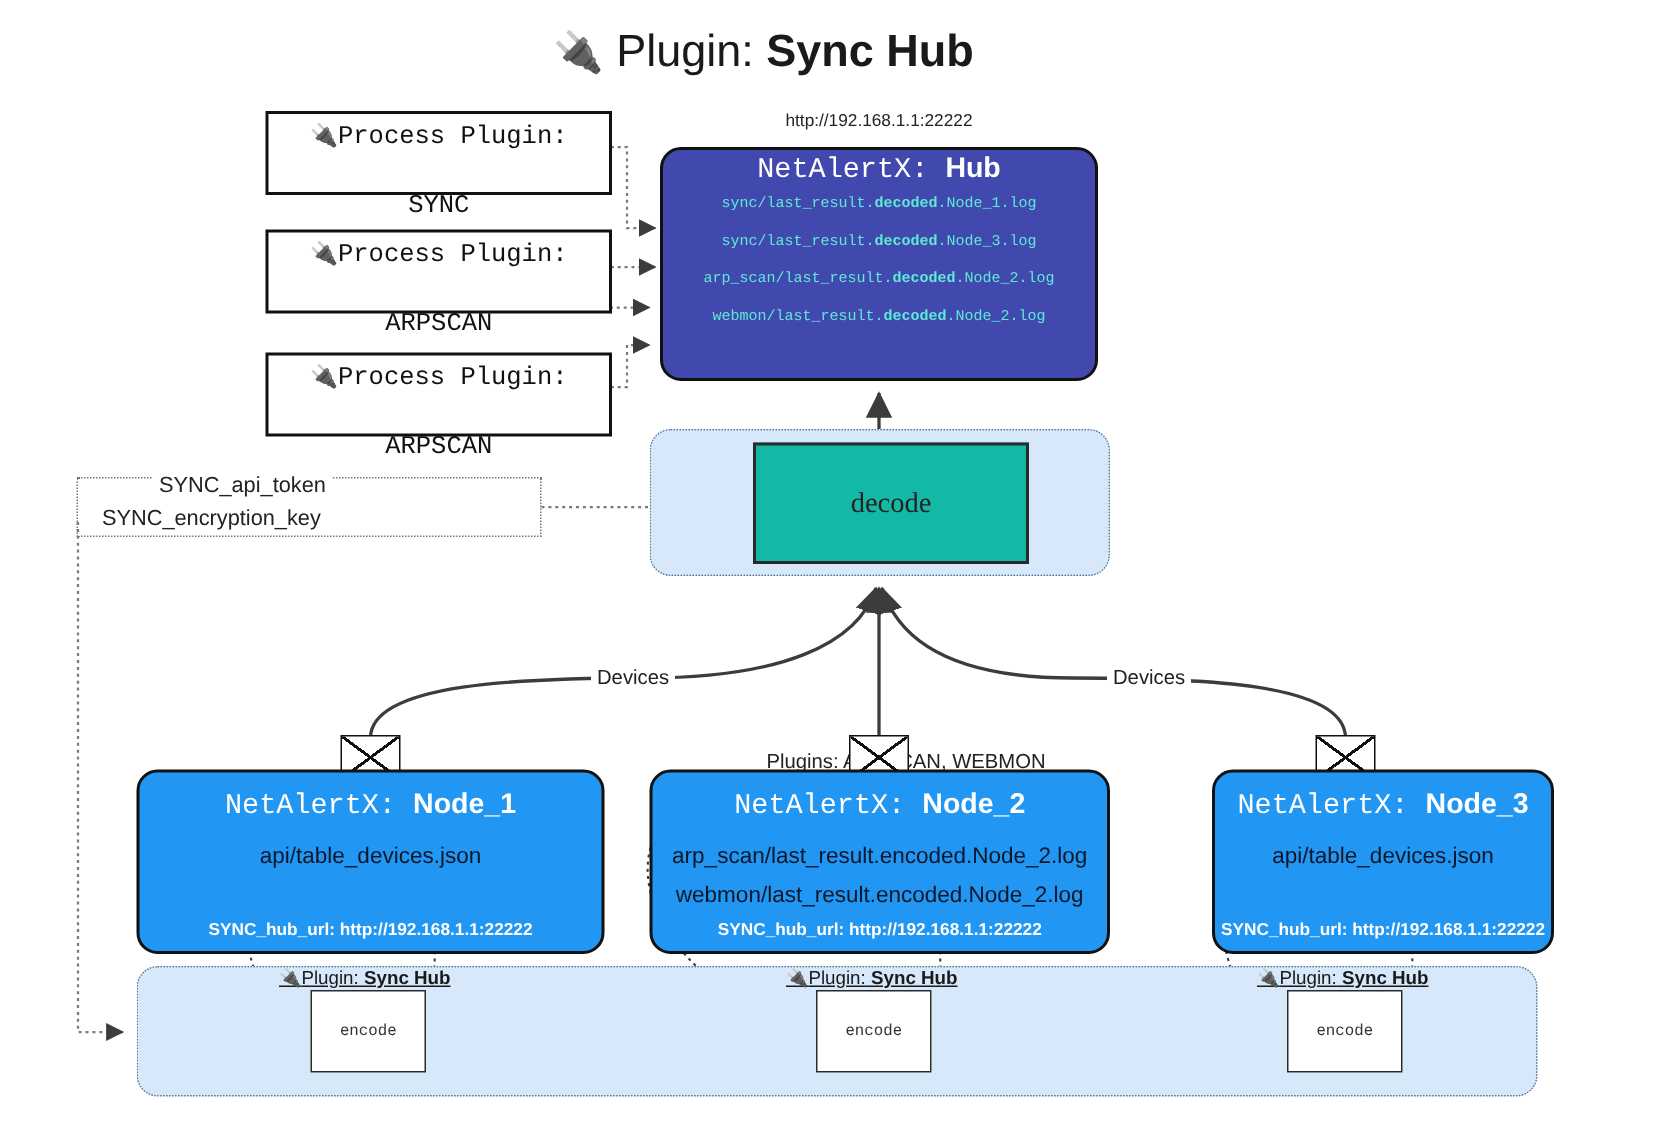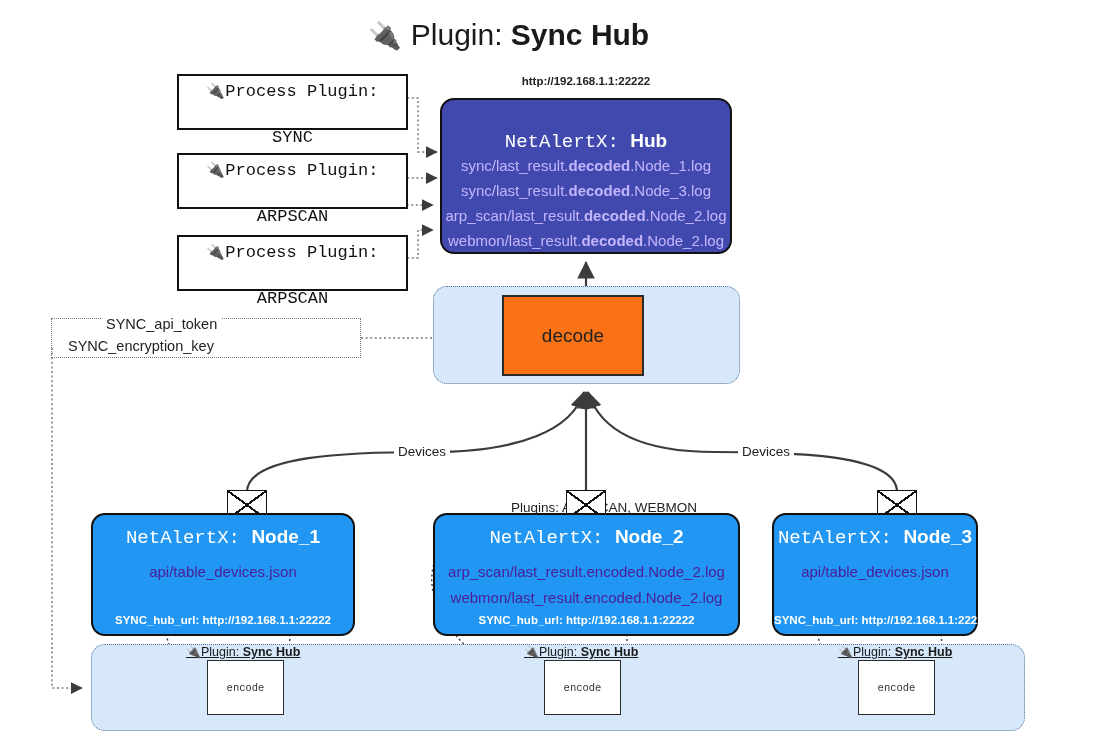--- a/index.html
+++ b/index.html
@@ -65,62 +65,62 @@
     background: #4149ae;
     border: 2px solid #111111;
     border-radius: 14px;
     box-sizing: border-box;
     color: #ffffff;
   }
   .hub-title {
     text-align: center;
     font-family: "Liberation Mono", monospace;
     font-size: 19px;
-    margin-top: 30px;
+    margin-top: 2px;
     white-space: nowrap;
   }
   .hub-title b { font-family: "Liberation Sans", sans-serif; font-weight: 700; font-size: 19px; }
   .hub-line {
-    font-family: Liberation Sans, sans-serif;
-    font-size: 15px;
-    color: #c4b5fd;
+    font-family: Liberation Mono, monospace;
+    font-size: 10px;
+    color: #5eead4;
     text-align: center;
     white-space: nowrap;
     line-height: 25px;
   }
   .hub-line b { font-weight: 700; }
   .hub-url {
     position: absolute;
     left: 440px; top: 75px;
     width: 292px;
     text-align: center;
     font-size: 11.5px;
-    font-weight: 700;
+    font-weight: 400;
     color: #222222;
     white-space: nowrap;
   }
 
   
   .decode-wrap {
     position: absolute;
     left: 433px; top: 286px;
     width: 307px; height: 98px;
     background: #d6e8fa;
     border: 1.6px dotted #55739a;
     border-radius: 14px;
     box-sizing: border-box;
   }
   .decode-box {
     position: absolute;
     left: 502px; top: 295px;
-    width: 142px; height: 81px;
-    background: #f97316;
+    width: 184px; height: 81px;
+    background: #14b8a6;
     border: 2px solid #2a2a2a;
     box-sizing: border-box;
-    font-family: Liberation Sans, sans-serif;
+    font-family: Liberation Serif, serif;
     font-size: 19px;
     color: #222222;
     display: flex;
     align-items: center;
     justify-content: center;
   }
 
   
   .token-rect {
     position: absolute;
@@ -158,21 +158,21 @@
     margin-top: 11px;
     white-space: nowrap;
   }
   .node-title b { font-family: "Liberation Sans", sans-serif; font-weight: 700; font-size: 19px; }
   .node-lines {
     margin-top: 10px;
     text-align: center;
   }
   .node-line {
     font-size: 15px;
-    color: #4c1d95;
+    color: #0f172a;
     white-space: nowrap;
     line-height: 26px;
   }
   .node-foot {
     position: absolute;
     left: 0; bottom: 8px;
     width: 100%;
     text-align: center;
     font-size: 11.5px;
     font-weight: 700;
@@ -341,42 +341,42 @@
   <div class="token-label tok-enc">SYNC_encryption_key</div>
 
   <div class="edge-label lbl-dev-l">Devices</div>
   <div class="edge-label lbl-dev-r">Devices</div>
   <div class="edge-label lbl-plugins">Plugins: ARPSCAN, WEBMON</div>
 
   <div class="env" style="left:227px; top:490px;"></div>
   <div class="env" style="left:566px; top:490px;"></div>
   <div class="env" style="left:877px; top:490px;"></div>
 
-  <div class="node" style="left:91px; width:264px;">
+  <div class="node" style="left:91px; width:312px;">
     <div class="node-title">
       <span>NetAlertX:</span>&nbsp;<b>Node_1</b>
     </div>
     <div class="node-lines">
       <div class="node-line">api/table_devices.json</div>
     </div>
     <div class="node-foot">SYNC_hub_url: http://192.168.1.1:22222</div>
   </div>
 
   <div class="node" style="left:433px; width:307px;">
     <div class="node-title">
       <span>NetAlertX:</span>&nbsp;<b>Node_2</b>
     </div>
     <div class="node-lines">
       <div class="node-line">arp_scan/last_result.encoded.Node_2.log</div>
       <div class="node-line">webmon/last_result.encoded.Node_2.log</div>
     </div>
     <div class="node-foot">SYNC_hub_url: http://192.168.1.1:22222</div>
   </div>
 
-  <div class="node" style="left:772px; width:206px;">
+  <div class="node" style="left:808px; width:228px;">
     <div class="node-title">
       <span>NetAlertX:</span>&nbsp;<b>Node_3</b>
     </div>
     <div class="node-lines">
       <div class="node-line">api/table_devices.json</div>
     </div>
     <div class="node-foot">SYNC_hub_url: http://192.168.1.1:22222</div>
   </div>
 
   <div class="bottom-wrap"></div>

